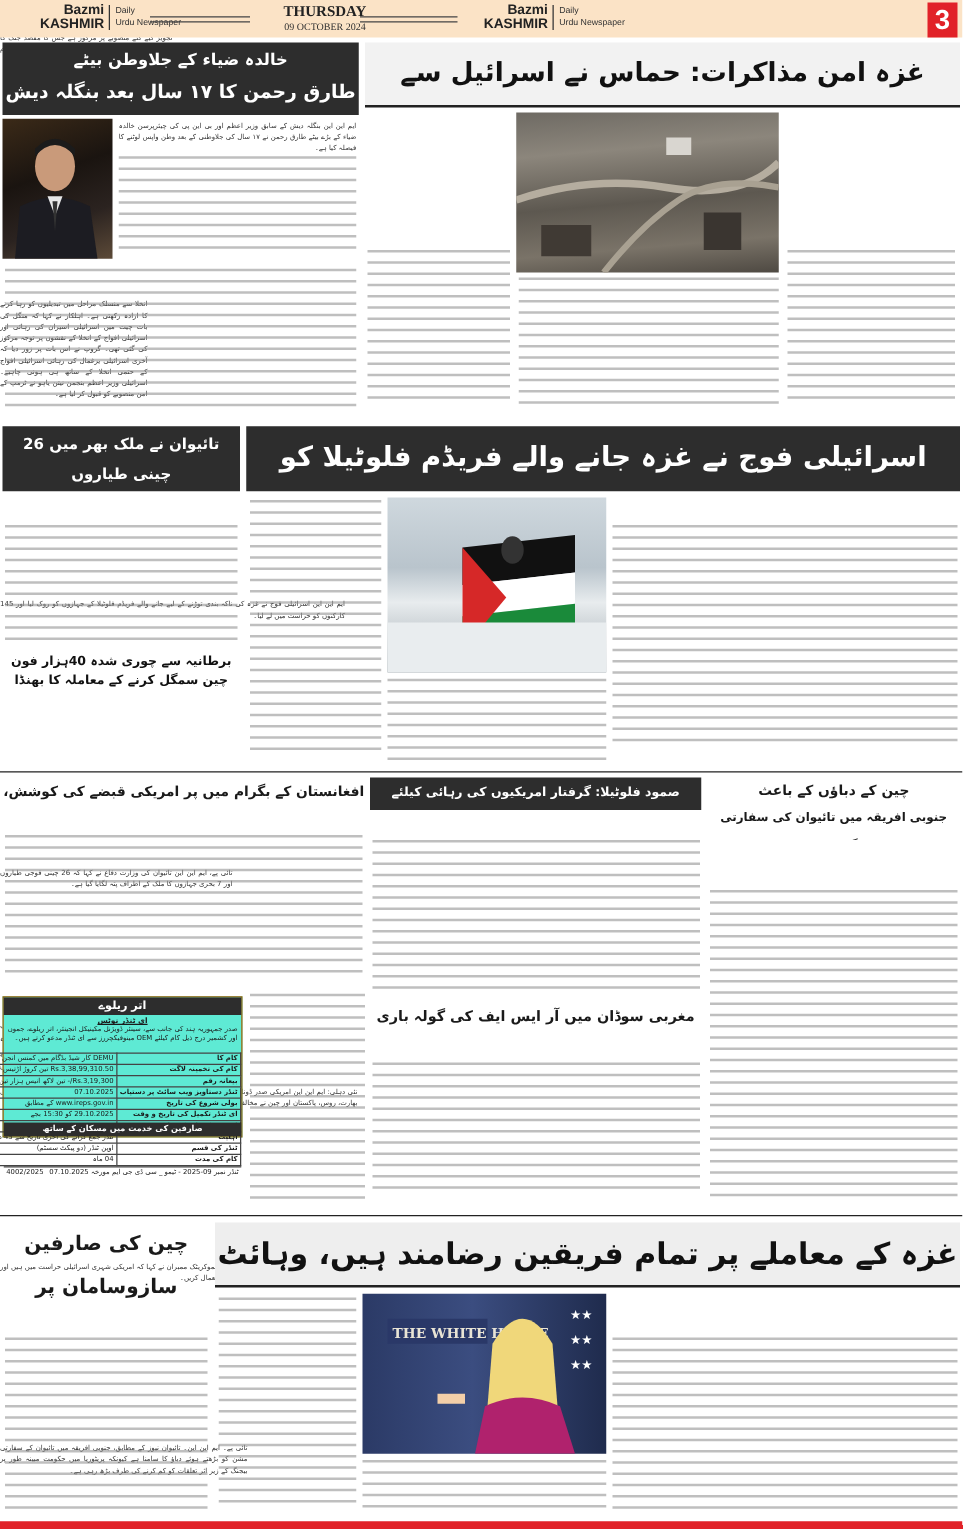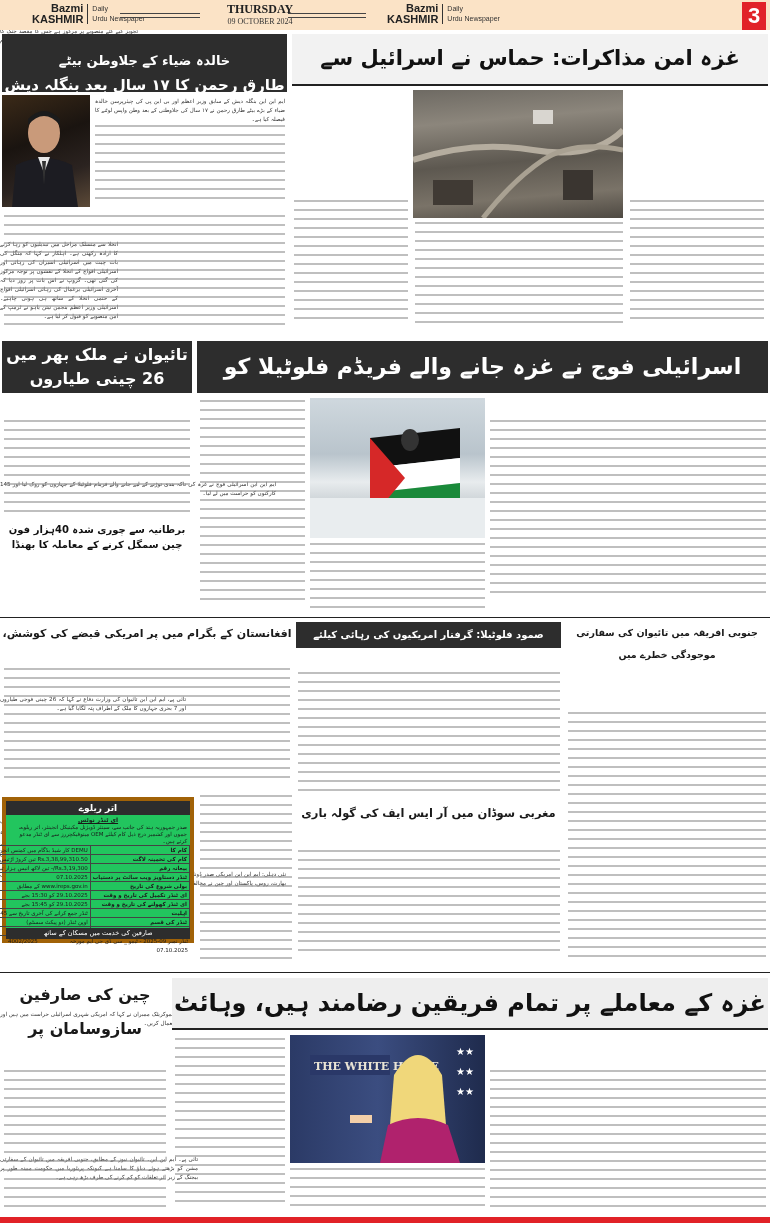--- a/index.html
+++ b/index.html
@@ -27,27 +27,27 @@
   .light-head { background: #f2f2f2; color: #111; text-align: center; font-weight: bold; border-bottom: 2px solid #222; }
   .text-col { font-size: 5.6px; line-height: 9px; color: #333; text-align: justify; direction: rtl; }
   .photo { position: absolute; }
   .rule-h { position: absolute; height: 1px; background: #555; }
 
   
   .filler { position: absolute; }
   .filler i { display: block; height: 2px; background: #8a8a8a; margin-bottom: 7px; opacity: .55; }
 
   
-  .ad { position: absolute; left: 2px; top: 797px; width: 192px; height: 146px; border: 4px solid #a16207; background: #22c55e; font-size: 6px; direction: rtl; }
+  .ad { position: absolute; left: 2px; top: 797px; width: 192px; height: 113px; border: 1px solid #a16207; background: #5eead4; font-size: 6px; direction: rtl; }
   .ad .ad-title { background: #2d2d2d; color: #fff; text-align: center; font-weight: bold; font-size: 9px; height: 14px; line-height: 14px; }
   .ad .ad-sub { text-align: center; font-size: 6px; font-weight: bold; text-decoration: underline; height: 9px; line-height: 9px; }
   .ad .ad-intro { font-size: 5.5px; line-height: 7px; padding: 0 3px; height: 21px; overflow: hidden; }
   .ad table { width: 100%; border-collapse: collapse; font-size: 5.5px; }
   .ad td { border: 1px solid #444; padding: 0 2px; height: 9px; line-height: 8px; white-space: nowrap; overflow: hidden; }
-  .ad .ad-foot { background: #2d2d2d; color: #fff; text-align: center; font-weight: normal; font-size: 6.5px; height: 11px; line-height: 11px; position: absolute; bottom: 0; left: 0; right: 0; }
+  .ad .ad-foot { background: #2d2d2d; color: #fff; text-align: center; font-weight: bold; font-size: 6.5px; height: 11px; line-height: 11px; position: absolute; bottom: 0; left: 0; right: 0; }
   .ad .ad-ref { display: flex; justify-content: space-between; font-size: 5.5px; padding: 0 2px; height: 9px; line-height: 9px; border-top: 1px solid #444; }
 
   .bottom-bar { position: absolute; left: 0; top: 1217px; width: 770px; height: 6px; background: #e12228; }
 </style>
 </head>
 <body>
 
 <div class="masthead">
   <div class="brand left">
     <div class="name">
@@ -74,21 +74,21 @@
     <div class="sep"></div>
     <div class="sub">
       <div>Daily</div>
       <div>Urdu Newspaper</div>
     </div>
   </div>
   <div class="pageno">3</div>
 </div>
 
 <div class="box dark-head urdu" style="left:2px;top:34px;width:285px;height:58px;">
-  <div style="font-size:13px;line-height:22px;padding-top:16px;">خالدہ ضیاء کے جلاوطن بیٹے</div>
+  <div style="font-size:13px;line-height:22px;padding-top:4px;">خالدہ ضیاء کے جلاوطن بیٹے</div>
   <div style="font-size:15px;line-height:26px;">طارق رحمن کا ۱۷ سال بعد بنگلہ دیش لوٹنے کا فیصلہ</div>
 </div>
 <div class="photo" style="left:2px;top:95px;width:88px;height:112px;background:linear-gradient(160deg,#3b2a18 0%,#1a1410 40%,#2b2320 70%,#5c4a38 100%);">
   <svg width="88" height="112">
     <ellipse cx="42" cy="38" rx="16" ry="20" fill="#c99a7a"></ellipse>
     <path d="M26 30 Q42 12 58 30 L58 24 Q42 8 26 24Z" fill="#1b1b1b"></path>
     <path d="M10 112 L14 70 Q42 56 70 70 L76 112Z" fill="#1c1c22"></path>
     <path d="M36 62 L42 78 L48 62Z" fill="#e8e8e8"></path>
     <path d="M40 66 L42 90 L44 66Z" fill="#333"></path>
   </svg>
@@ -252,21 +252,21 @@
     <i></i>
     <i></i>
     <i></i>
     <i></i>
     <i></i>
     <i></i>
     <i></i>
 </div>
 
 <div class="box dark-head urdu" style="left:2px;top:341px;width:190px;height:52px;">
-  <div style="font-size:16px;line-height:24px;padding-top:2px;">تائیوان نے ملک بھر میں 26 چینی طیاروں</div>
+  <div style="font-size:12px;line-height:24px;padding-top:2px;">تائیوان نے ملک بھر میں 26 چینی طیاروں</div>
   <div style="font-size:12px;line-height:24px;">7 بحری جہازوں کا پتہ لگایا</div>
 </div>
 <div class="text-col urdu" style="left:4px;top:398px;width:186px;height:120px;">
   <div>تائی پے، ایم این این  تائیوان کی وزارت دفاع نے کہا کہ 26 چینی فوجی طیاروں اور 7 بحری جہازوں کا ملک کے اطراف پتہ لگایا گیا ہے۔</div>
 </div>
 <div class="filler" style="left:4px;top:420px;width:186px;">
   <i></i>
     <i></i>
     <i></i>
     <i></i>
@@ -342,20 +342,21 @@
     <i></i>
     <i></i>
     <i></i>
     <i></i>
     <i></i>
     <i></i>
     <i></i>
 </div>
 
 <div class="box urdu" style="left:566px;top:622px;width:202px;height:50px;text-align:center;">
+  <div style="font-size:11px;line-height:22px;font-weight:bold;">چین کے دباؤں کے باعث</div>
   <div style="font-size:9.5px;line-height:22px;font-weight:bold;">جنوبی افریقہ میں تائیوان کی سفارتی موجودگی خطرے میں</div>
 </div>
 <div class="text-col urdu" style="left:568px;top:676px;width:198px;height:290px;">
   <div>تائی پے۔ ایم این این۔ تائیوان نیوز کے مطابق، جنوبی افریقہ میں تائیوان کے سفارتی مشن کو بڑھتے ہوئے دباؤ کا سامنا ہے کیونکہ پریٹوریا میں حکومت مبینہ طور پر بیجنگ کے زیر اثر تعلقات کو کم کرنے کی طرف بڑھ رہی ہے۔</div>
 </div>
 <div class="filler" style="left:568px;top:712px;width:198px;">
   <i></i>
     <i></i>
     <i></i>
     <i></i>

